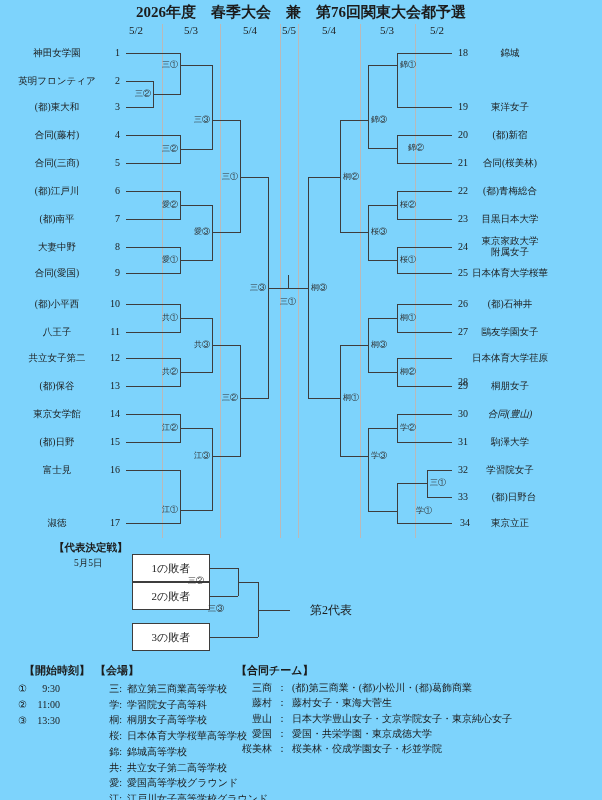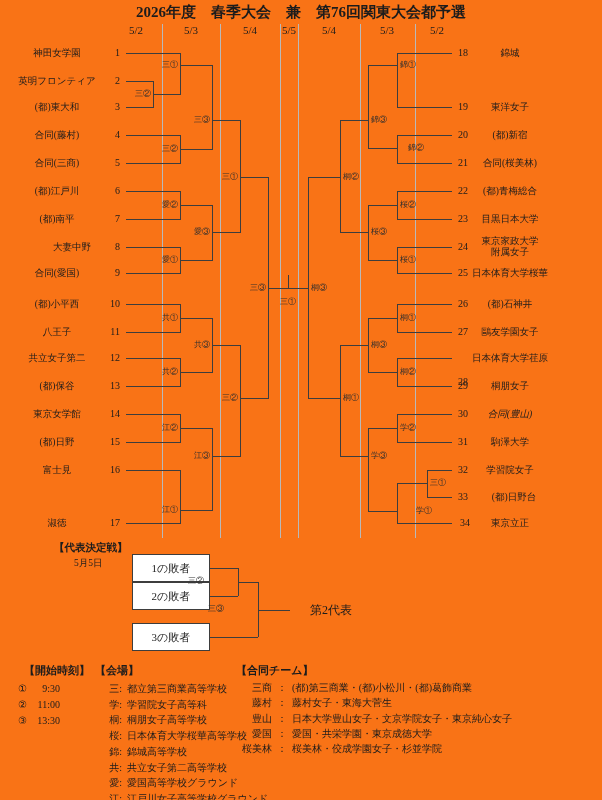--- a/index.html
+++ b/index.html
@@ -1,17 +1,17 @@
 <!DOCTYPE html>
 <html><head>
 <meta charset="utf-8">
 <style>
   html,body{margin:0;padding:0;background:#ffffff;}
   body{width:602px;height:800px;font-family:"Liberation Serif","DejaVu Serif",serif;color:#1c1c1c;}
-  #page{position:relative;width:602px;height:800px;overflow:hidden;background:#f97316;}
+  #page{position:relative;width:602px;height:800px;overflow:hidden;background:#7dd3fc;}
   .title{position:absolute;top:3px;left:0;width:602px;text-align:center;font-size:15px;font-weight:bold;}
   .hline{position:absolute;height:1px;background:#3d3d3d;}
   .vline{position:absolute;width:1px;background:#3d3d3d;}
   .sep{position:absolute;width:1px;background:#b9b9b9;}
   .date{position:absolute;font-size:11px;width:44px;text-align:center;}
   .tname{position:absolute;font-size:9.5px;line-height:11px;text-align:center;white-space:pre-line;}
   .tnum{position:absolute;font-size:10px;line-height:12px;}
   .mlabel{position:absolute;font-size:8px;line-height:10px;color:#2e2e2e;white-space:nowrap;}
   .pbox{position:absolute;border:1px solid #3d3d3d;box-sizing:border-box;display:flex;align-items:center;justify-content:center;font-size:11px;background:#fff;}
   .pf-header{position:absolute;left:54px;top:541px;font-size:10.5px;font-weight:600;}
@@ -55,21 +55,21 @@
       <div class="hline" style="left: 126px; top: 135px; width: 54px;"></div>
       <div class="tname" style="left: 7px; top: 157.5px; width: 100px;">合同(三商)</div>
       <div class="tnum" style="left: 96px; top: 157px; width: 24px; text-align: right;">5</div>
       <div class="hline" style="left: 126px; top: 163px; width: 54px;"></div>
       <div class="tname" style="left: 7px; top: 185.5px; width: 100px;">(都)江戸川</div>
       <div class="tnum" style="left: 96px; top: 185px; width: 24px; text-align: right;">6</div>
       <div class="hline" style="left: 126px; top: 191px; width: 54px;"></div>
       <div class="tname" style="left: 7px; top: 213.5px; width: 100px;">(都)南平</div>
       <div class="tnum" style="left: 96px; top: 213px; width: 24px; text-align: right;">7</div>
       <div class="hline" style="left: 126px; top: 219px; width: 54px;"></div>
-      <div class="tname" style="left: 22px; top: 241.5px; width: 100px;">大妻中野</div>
+      <div class="tname" style="left: 7px; top: 241.5px; width: 100px;">大妻中野</div>
       <div class="tnum" style="left: 96px; top: 241px; width: 24px; text-align: right;">8</div>
       <div class="hline" style="left: 126px; top: 247px; width: 54px;"></div>
       <div class="tname" style="left: 7px; top: 267.5px; width: 100px;">合同(愛国)</div>
       <div class="tnum" style="left: 96px; top: 267px; width: 24px; text-align: right;">9</div>
       <div class="hline" style="left: 126px; top: 273px; width: 54px;"></div>
       <div class="tname" style="left: 7px; top: 298.5px; width: 100px;">(都)小平西</div>
       <div class="tnum" style="left: 96px; top: 298px; width: 24px; text-align: right;">10</div>
       <div class="hline" style="left: 126px; top: 304px; width: 54px;"></div>
       <div class="tname" style="left: 7px; top: 326.5px; width: 100px;">八王子</div>
       <div class="tnum" style="left: 96px; top: 326px; width: 24px; text-align: right;">11</div>

